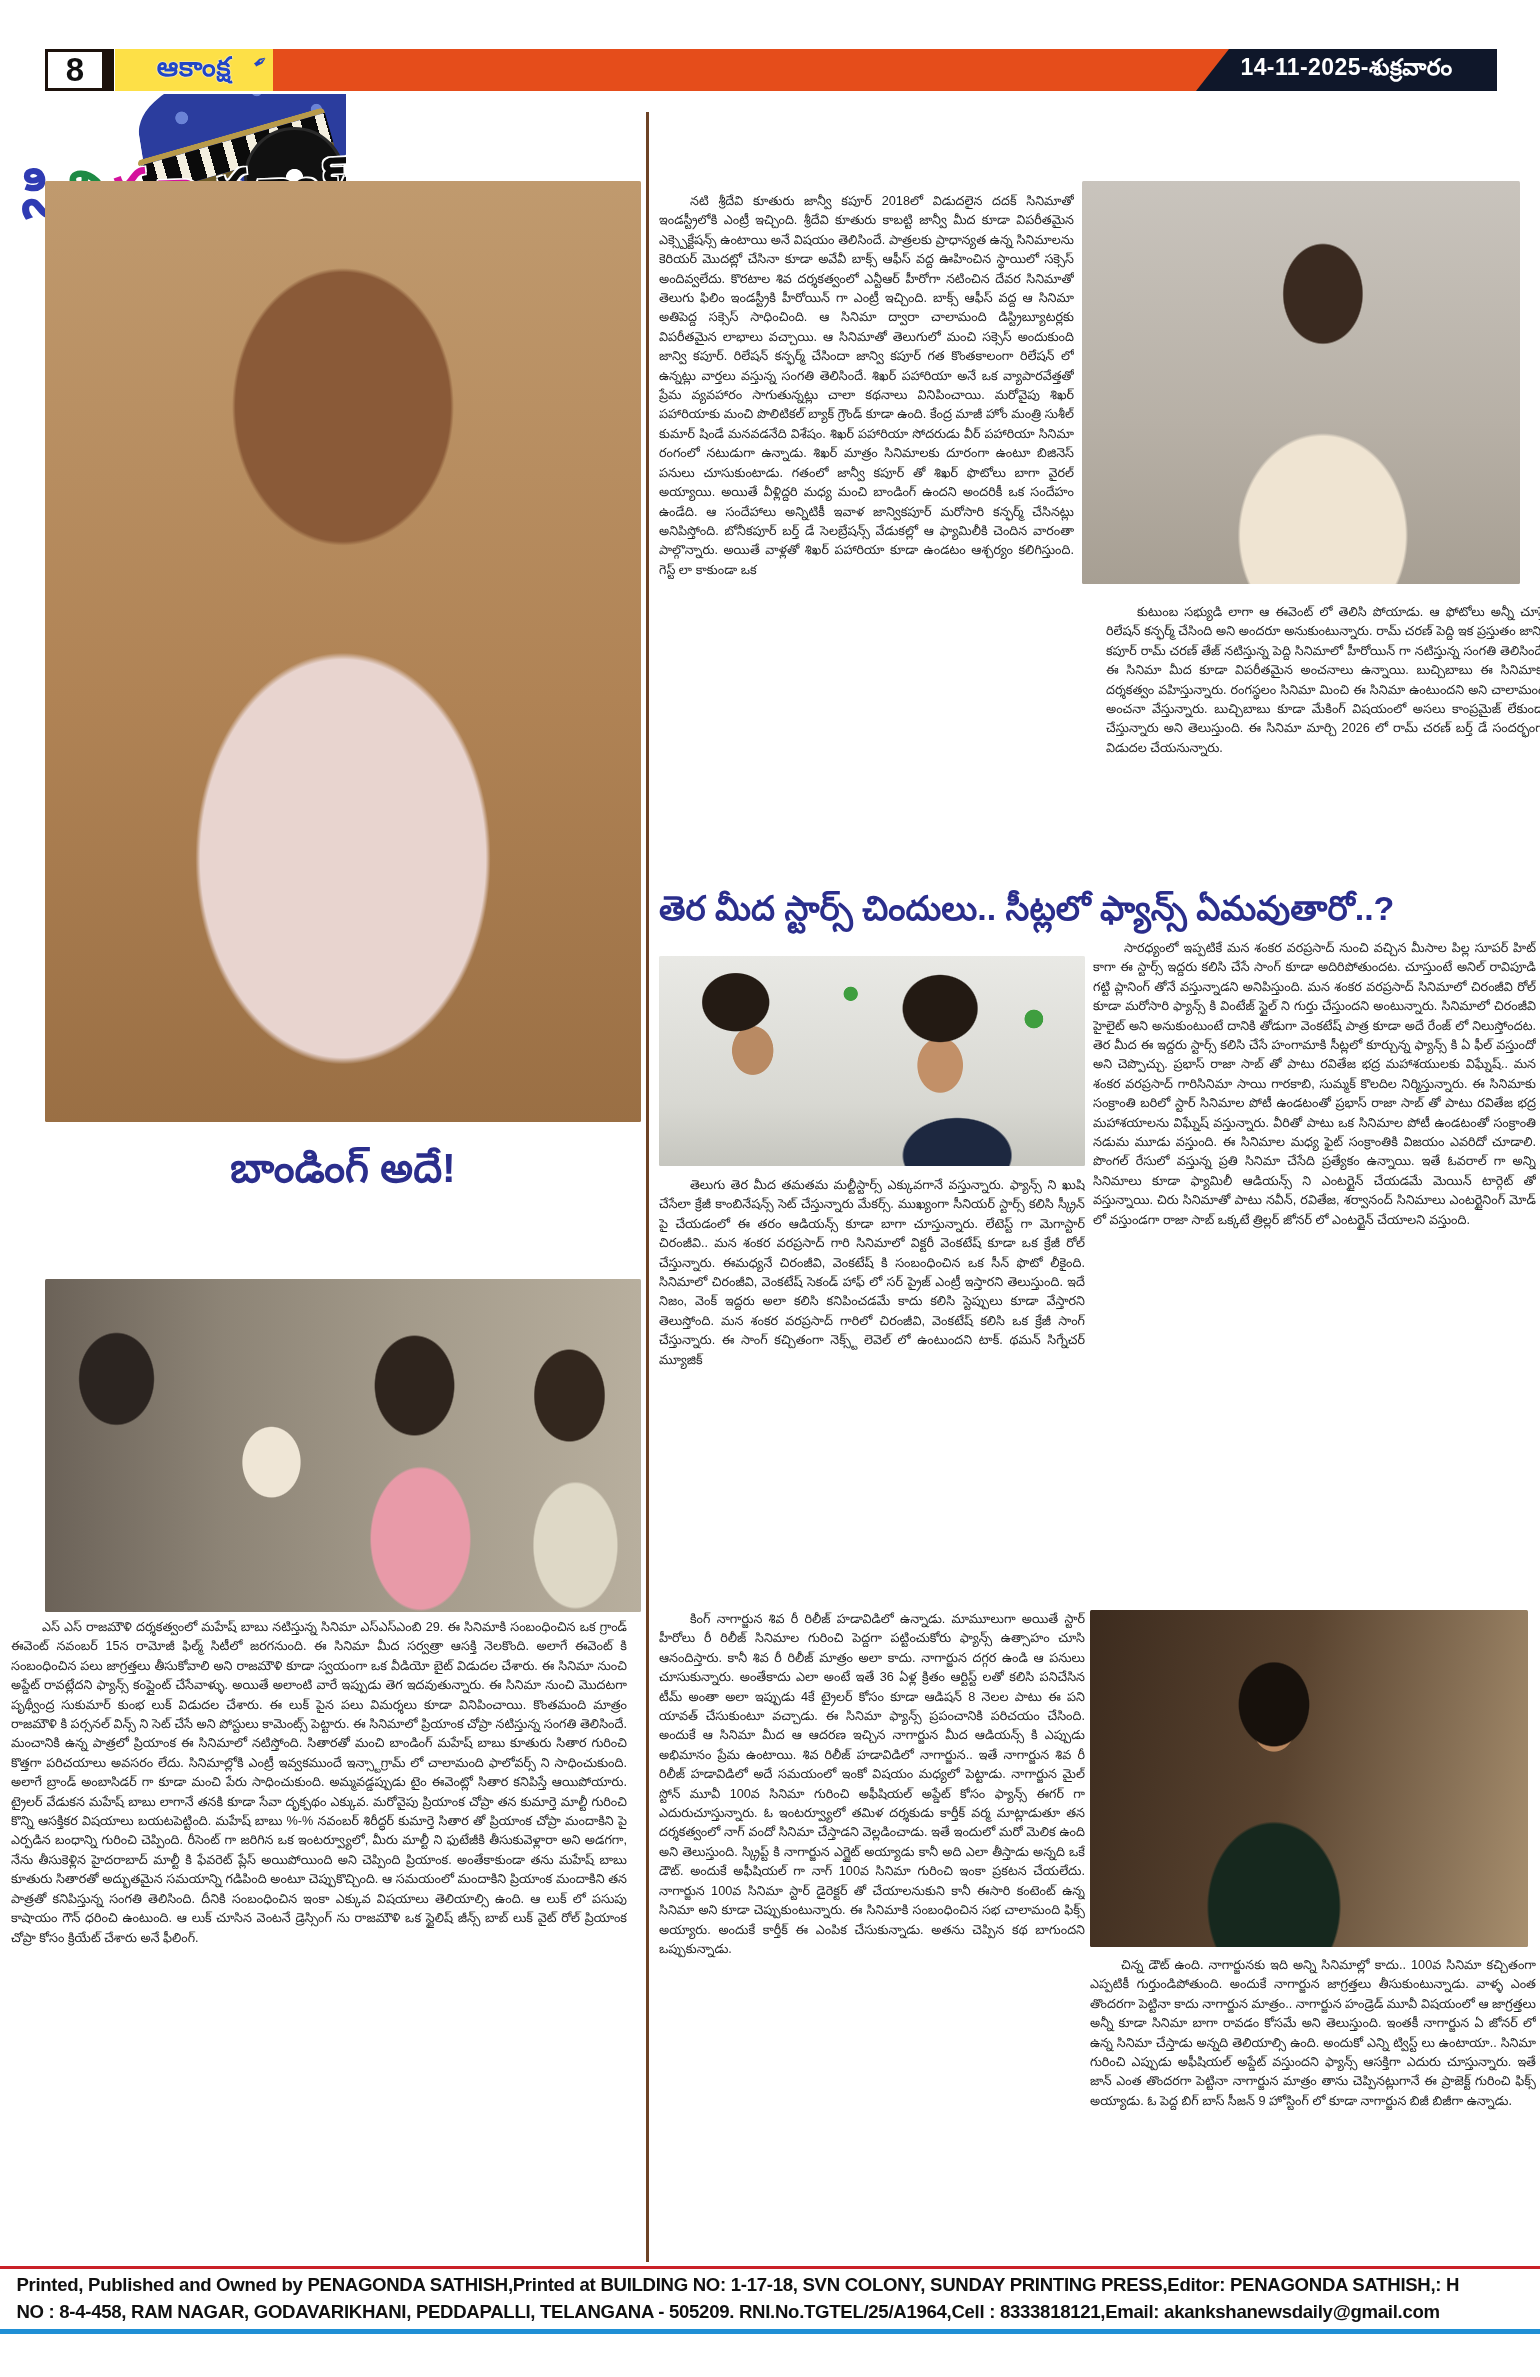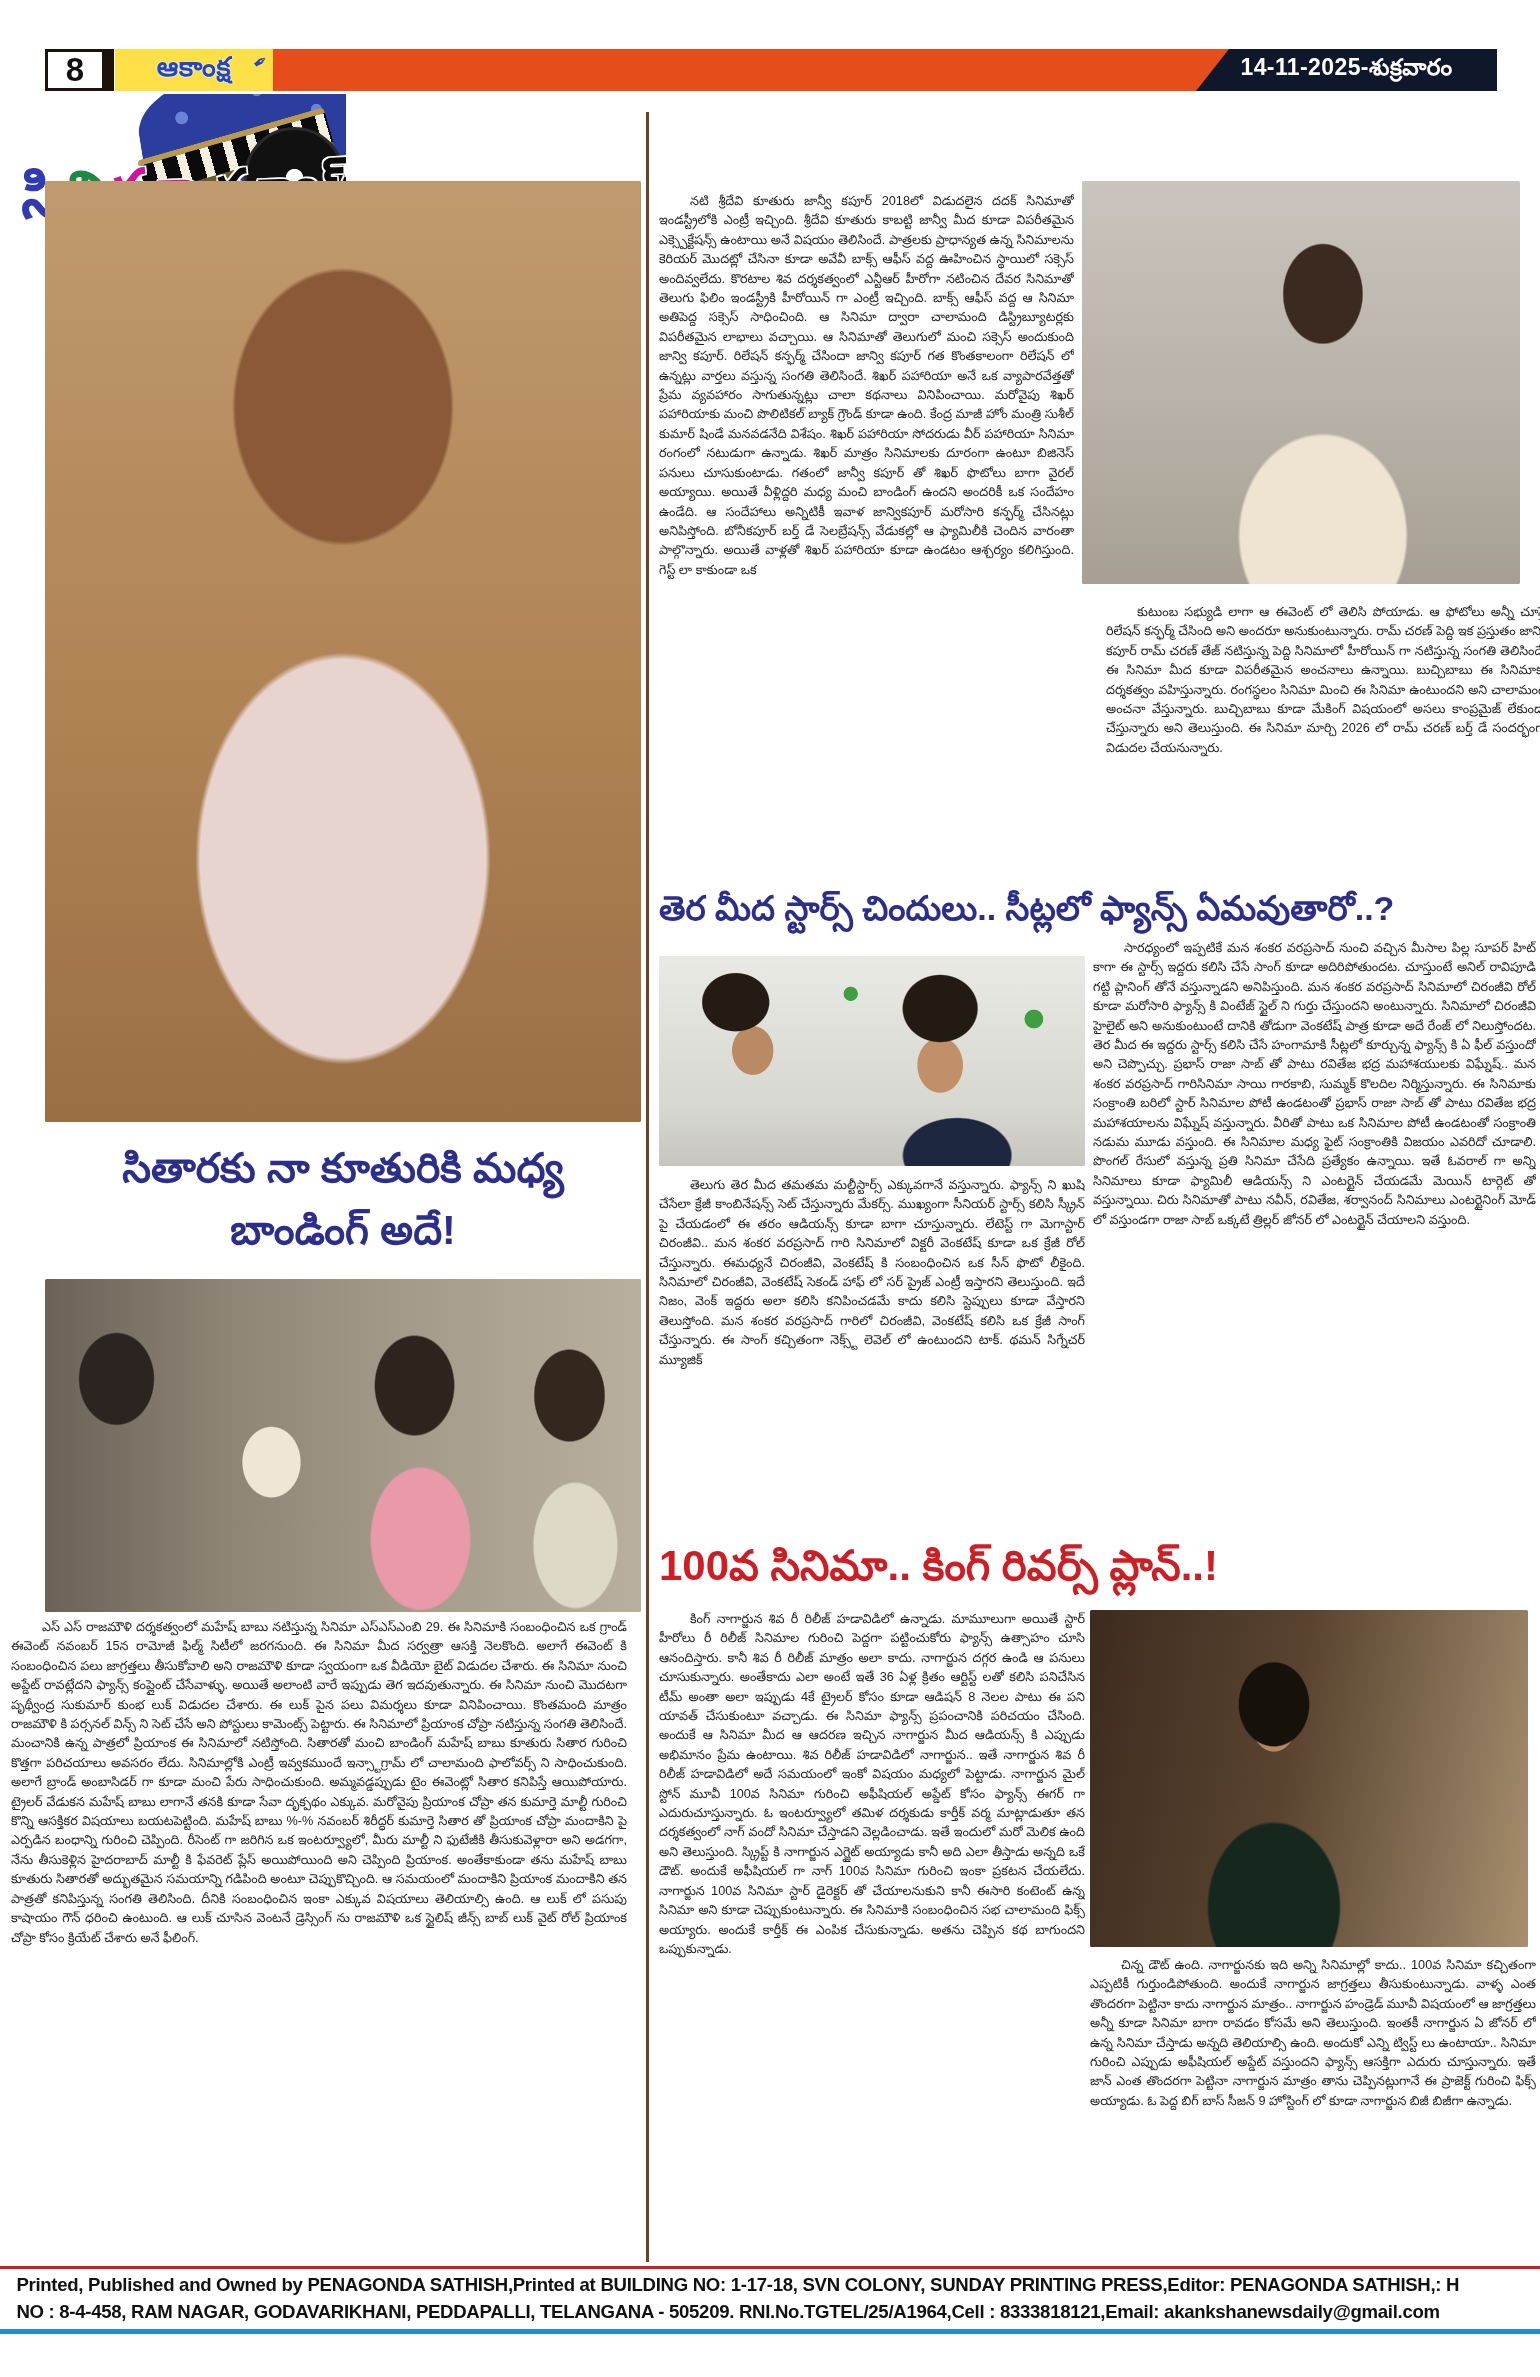--- a/index.html
+++ b/index.html
@@ -140,21 +140,20 @@
       <span class="l1">సి</span><span class="l2">ని</span><span class="l3">మా</span>
       <span class="w2">న్యూస్</span>
     </div>
   </div>
 
   <div id="col-rule"></div>
 
   <div class="photo" id="ph-raashi"></div>
 
   <div class="headline" id="hl-sitara">
-    <div>సితారకు నా కూతురికి మధ్య</div>
     <div>బాండింగ్ అదే!</div>
   </div>
   <div class="photo" id="ph-family"></div>
   <div class="body-col" id="a4-body">
     <p>ఎస్ ఎస్ రాజమౌళి దర్శకత్వంలో మహేష్ బాబు నటిస్తున్న సినిమా ఎస్ఎస్ఎంబి 29. ఈ సినిమాకి సంబంధించిన ఒక గ్రాండ్ ఈవెంట్ నవంబర్ 15న రామోజీ ఫిల్మ్ సిటీలో జరగనుంది. ఈ సినిమా మీద సర్వత్రా ఆసక్తి నెలకొంది. అలాగే ఈవెంట్ కి సంబంధించిన పలు జాగ్రత్తలు తీసుకోవాలి అని రాజమౌళి కూడా స్వయంగా ఒక వీడియో బైట్ విడుదల చేశారు. ఈ సినిమా నుంచి అప్డేట్ రావట్లేదని ఫ్యాన్స్ కంప్లైంట్ చేసేవాళ్ళు. అయితే అలాంటి వారే ఇప్పుడు తెగ ఇదవుతున్నారు. ఈ సినిమా నుంచి మొదటగా పృథ్వీంద్ర సుకుమార్ కుంభ లుక్ విడుదల చేశారు. ఈ లుక్ పైన పలు విమర్శలు కూడా వినిపించాయి. కొంతమంది మాత్రం రాజమౌళి కి పర్సనల్ విన్స్ ని సెట్ చేసే అని పోస్టులు కామెంట్స్ పెట్టారు. ఈ సినిమాలో ప్రియాంక చోప్రా నటిస్తున్న సంగతి తెలిసిందే. మంచానికి ఉన్న పాత్రలో ప్రియాంక ఈ సినిమాలో నటిస్తోంది. సితారతో మంచి బాండింగ్ మహేష్ బాబు కూతురు సితార గురించి కొత్తగా పరిచయాలు అవసరం లేదు. సినిమాల్లోకి ఎంట్రీ ఇవ్వకముందే ఇన్స్టాగ్రామ్ లో చాలామంది ఫాలోవర్స్ ని సాధించుకుంది. అలాగే బ్రాండ్ అంబాసిడర్ గా కూడా మంచి పేరు సాధించుకుంది. అమ్మవడ్డప్పుడు టైం ఈవెంట్లో సితార కనిపిస్తే ఆయిపోయారు. ట్రైలర్ వేడుకన మహేష్ బాబు లాగానే తనకి కూడా సేవా దృక్పథం ఎక్కువ. మరోవైపు ప్రియాంక చోప్రా తన కుమార్తె మాల్టీ గురించి కొన్ని ఆసక్తికర విషయాలు బయటపెట్టింది. మహేష్ బాబు %-% నవంబర్ శిరీద్ధర్ కుమార్తె సితార తో ప్రియాంక చోప్రా మందాకిని పై ఎర్పడిన బంధాన్ని గురించి చెప్పింది. రీసెంట్ గా జరిగిన ఒక ఇంటర్వ్యూలో, మీరు మాల్టీ ని ఫుటేజీకి తీసుకువెళ్లారా అని అడగగా, నేను తీసుకెళ్లిన హైదరాబాద్ మాల్టీ కి ఫేవరెట్ ప్లేస్ అయిపోయింది అని చెప్పింది ప్రియాంక. అంతేకాకుండా తను మహేష్ బాబు కూతురు సితారతో అద్భుతమైన సమయాన్ని గడిపింది అంటూ చెప్పుకొచ్చింది. ఆ సమయంలో మందాకిని ప్రియాంక మందాకిని తన పాత్రతో కనిపిస్తున్న సంగతి తెలిసింది. దీనికి సంబంధించిన ఇంకా ఎక్కువ విషయాలు తెలియాల్సి ఉంది. ఆ లుక్ లో పసుపు కాషాయం గౌన్ ధరించి ఉంటుంది. ఆ లుక్ చూసిన వెంటనే డ్రెస్సింగ్ ను రాజమౌళి ఒక స్టైలిష్ జీన్స్ బాబ్ లుక్ వైట్ రోల్ ప్రియాంక చోప్రా కోసం క్రియేట్ చేశారు అనే ఫీలింగ్.</p>
   </div>
 
   <div class="body-col" id="a1-c1">
     <p>నటి శ్రీదేవి కూతురు జాన్వీ కపూర్ 2018లో విడుదలైన దదక్ సినిమాతో ఇండస్ట్రీలోకి ఎంట్రీ ఇచ్చింది. శ్రీదేవి కూతురు కాబట్టి జాన్వీ మీద కూడా విపరీతమైన ఎక్స్పెక్టేషన్స్ ఉంటాయి అనే విషయం తెలిసిందే. పాత్రలకు ప్రాధాన్యత ఉన్న సినిమాలను కెరియర్ మొదట్లో చేసినా కూడా అవేవీ బాక్స్ ఆఫీస్ వద్ద ఊహించిన స్థాయిలో సక్సెస్ అందివ్వలేదు. కొరటాల శివ దర్శకత్వంలో ఎన్టీఆర్ హీరోగా నటించిన దేవర సినిమాతో తెలుగు ఫిలిం ఇండస్ట్రీకి హీరోయిన్ గా ఎంట్రీ ఇచ్చింది. బాక్స్ ఆఫీస్ వద్ద ఆ సినిమా అతిపెద్ద సక్సెస్ సాధించింది. ఆ సినిమా ద్వారా చాలామంది డిస్ట్రిబ్యూటర్లకు విపరీతమైన లాభాలు వచ్చాయి. ఆ సినిమాతో తెలుగులో మంచి సక్సెస్ అందుకుంది జాన్వి కపూర్. రిలేషన్ కన్ఫర్మ్ చేసిందా జాన్వి కపూర్ గత కొంతకాలంగా రిలేషన్ లో ఉన్నట్లు వార్తలు వస్తున్న సంగతి తెలిసిందే. శిఖర్ పహారియా అనే ఒక వ్యాపారవేత్తతో ప్రేమ వ్యవహారం సాగుతున్నట్లు చాలా కథనాలు వినిపించాయి. మరోవైపు శిఖర్ పహారియాకు మంచి పొలిటికల్ బ్యాక్ గ్రౌండ్ కూడా ఉంది. కేంద్ర మాజీ హోం మంత్రి సుశీల్ కుమార్ షిండే మనవడనేది విశేషం. శిఖర్ పహారియా సోదరుడు వీర్ పహారియా సినిమా రంగంలో నటుడుగా ఉన్నాడు. శిఖర్ మాత్రం సినిమాలకు దూరంగా ఉంటూ బిజినెస్ పనులు చూసుకుంటాడు. గతంలో జాన్వీ కపూర్ తో శిఖర్ ఫొటోలు బాగా వైరల్ అయ్యాయి. అయితే వీళ్లిద్దరి మధ్య మంచి బాండింగ్ ఉందని అందరికీ ఒక సందేహం ఉండేది. ఆ సందేహాలు అన్నిటికీ ఇవాళ జాన్వికపూర్ మరోసారి కన్ఫర్మ్ చేసినట్లు అనిపిస్తోంది. బోనీకపూర్ బర్త్ డే సెలబ్రేషన్స్ వేడుకల్లో ఆ ఫ్యామిలీకి చెందిన వారంతా పాల్గొన్నారు. అయితే వాళ్లతో శిఖర్ పహారియా కూడా ఉండటం ఆశ్చర్యం కలిగిస్తుంది. గెస్ట్ లా కాకుండా ఒక</p>
   </div>
@@ -165,21 +164,20 @@
 
   <div class="headline" id="hl-stars">తెర మీద స్టార్స్ చిందులు.. సీట్లలో ఫ్యాన్స్ ఏమవుతారో..?</div>
   <div class="photo" id="ph-venky-chiru"></div>
   <div class="body-col" id="a2-c1">
     <p>తెలుగు తెర మీద తమతమ మల్టీస్టార్స్ ఎక్కువగానే వస్తున్నారు. ఫ్యాన్స్ ని ఖుషి చేసేలా క్రేజీ కాంబినేషన్స్ సెట్ చేస్తున్నారు మేకర్స్. ముఖ్యంగా సీనియర్ స్టార్స్ కలిసి స్క్రీన్ పై చేయడంలో ఈ తరం ఆడియన్స్ కూడా బాగా చూస్తున్నారు. లేటెస్ట్ గా మెగాస్టార్ చిరంజీవి.. మన శంకర వరప్రసాద్ గారి సినిమాలో విక్టరీ వెంకటేష్ కూడా ఒక క్రేజీ రోల్ చేస్తున్నారు. ఈమధ్యనే చిరంజీవి, వెంకటేష్ కి సంబంధించిన ఒక సీన్ ఫొటో లీకైంది. సినిమాలో చిరంజీవి, వెంకటేష్ సెకండ్ హాఫ్ లో సర్ ప్రైజ్ ఎంట్రీ ఇస్తారని తెలుస్తుంది. ఇదే నిజం, వెంక్ ఇద్దరు అలా కలిసి కనిపించడమే కాదు కలిసి స్టెప్పులు కూడా వేస్తారని తెలుస్తోంది. మన శంకర వరప్రసాద్ గారిలో చిరంజీవి, వెంకటేష్ కలిసి ఒక క్రేజీ సాంగ్ చేస్తున్నారు. ఈ సాంగ్ కచ్చితంగా నెక్స్ట్ లెవెల్ లో ఉంటుందని టాక్. థమన్ సిగ్నేచర్ మ్యూజిక్</p>
   </div>
   <div class="body-col" id="a2-c2">
     <p>సారధ్యంలో ఇప్పటికే మన శంకర వరప్రసాద్ నుంచి వచ్చిన మీసాల పిల్ల సూపర్ హిట్ కాగా ఈ స్టార్స్ ఇద్దరు కలిసి చేసే సాంగ్ కూడా అదిరిపోతుందట. చూస్తుంటే అనిల్ రావిపూడి గట్టి ప్లానింగ్ తోనే వస్తున్నాడని అనిపిస్తుంది. మన శంకర వరప్రసాద్ సినిమాలో చిరంజీవి రోల్ కూడా మరోసారి ఫ్యాన్స్ కి వింటేజ్ స్టైల్ ని గుర్తు చేస్తుందని అంటున్నారు. సినిమాలో చిరంజీవి హైలైట్ అని అనుకుంటుంటే దానికి తోడుగా వెంకటేష్ పాత్ర కూడా అదే రేంజ్ లో నిలుస్తోందట. తెర మీద ఈ ఇద్దరు స్టార్స్ కలిసి చేసే హంగామాకి సీట్లలో కూర్చున్న ఫ్యాన్స్ కి ఏ ఫీల్ వస్తుందో అని చెప్పొచ్చు. ప్రభాస్ రాజా సాబ్ తో పాటు రవితేజ భద్ర మహాశయులకు విఘ్నేష్.. మన శంకర వరప్రసాద్ గారిసినిమా సాయి గారకాబి, సుమ్మక్ కొలదిల నిర్మిస్తున్నారు. ఈ సినిమాకు సంక్రాంతి బరిలో స్టార్ సినిమాల పోటీ ఉండటంతో ప్రభాస్ రాజా సాబ్ తో పాటు రవితేజ భద్ర మహాశయాలను విఘ్నేష్ వస్తున్నారు. వీరితో పాటు ఒక సినిమాల పోటీ ఉండటంతో సంక్రాంతి నడుమ మూడు వస్తుంది. ఈ సినిమాల మధ్య ఫైట్ సంక్రాంతికి విజయం ఎవరిదో చూడాలి. పొంగల్ రేసులో వస్తున్న ప్రతి సినిమా చేసేది ప్రత్యేకం ఉన్నాయి. ఇతే ఓవరాల్ గా అన్ని సినిమాలు కూడా ఫ్యామిలీ ఆడియన్స్ ని ఎంటర్టైన్ చేయడమే మెయిన్ టార్గెట్ తో వస్తున్నాయి. చిరు సినిమాతో పాటు నవీన్, రవితేజ, శర్వానంద్ సినిమాలు ఎంటర్టైనింగ్ మోడ్ లో వస్తుండగా రాజా సాబ్ ఒక్కటే త్రిల్లర్ జోనర్ లో ఎంటర్టైన్ చేయాలని వస్తుంది.</p>
   </div>
 
-  <div class="headline" id="hl-king">100వ సినిమా.. కింగ్ రివర్స్ ప్లాన్..!</div>
   <div class="body-col" id="a3-c1">
     <p>కింగ్ నాగార్జున శివ రీ రిలీజ్ హడావిడిలో ఉన్నాడు. మామూలుగా అయితే స్టార్ హీరోలు రీ రిలీజ్ సినిమాల గురించి పెద్దగా పట్టించుకోరు ఫ్యాన్స్ ఉత్సాహం చూసి ఆనందిస్తారు. కానీ శివ రీ రిలీజ్ మాత్రం అలా కాదు. నాగార్జున దగ్గర ఉండి ఆ పనులు చూసుకున్నారు. అంతేకాదు ఎలా అంటే ఇతే 36 ఏళ్ల క్రితం ఆర్టిస్ట్ లతో కలిసి పనిచేసిన టీమ్ అంతా అలా ఇప్పుడు 4కే ట్రైలర్ కోసం కూడా ఆడిషన్ 8 నెలల పాటు ఈ పని యావత్ చేసుకుంటూ వచ్చాడు. ఈ సినిమా ఫ్యాన్స్ ప్రపంచానికి పరిచయం చేసింది. అందుకే ఆ సినిమా మీద ఆ ఆదరణ ఇచ్చిన నాగార్జున మీద ఆడియన్స్ కి ఎప్పుడు అభిమానం ప్రేమ ఉంటాయి. శివ రిలీజ్ హడావిడిలో నాగార్జున.. ఇతే నాగార్జున శివ రీ రిలీజ్ హడావిడిలో అదే సమయంలో ఇంకో విషయం మధ్యలో పెట్టాడు. నాగార్జున మైల్ స్టోన్ మూవీ 100వ సినిమా గురించి అఫీషియల్ అప్డేట్ కోసం ఫ్యాన్స్ ఈగర్ గా ఎదురుచూస్తున్నారు. ఓ ఇంటర్వ్యూలో తమిళ దర్శకుడు కార్తీక్ వర్మ మాట్లాడుతూ తన దర్శకత్వంలో నాగ్ వందో సినిమా చేస్తాడని వెల్లడించాడు. ఇతే ఇందులో మరో మెలిక ఉంది అని తెలుస్తుంది. స్క్రిప్ట్ కి నాగార్జున ఎగ్జైట్ అయ్యాడు కానీ అది ఎలా తీస్తాడు అన్నది ఒకే డౌట్. అందుకే అఫీషియల్ గా నాగ్ 100వ సినిమా గురించి ఇంకా ప్రకటన చేయలేదు. నాగార్జున 100వ సినిమా స్టార్ డైరెక్టర్ తో చేయాలనుకుని కానీ ఈసారి కంటెంట్ ఉన్న సినిమా అని కూడా చెప్పుకుంటున్నారు. ఈ సినిమాకి సంబంధించిన సభ చాలామంది ఫిక్స్ అయ్యారు. అందుకే కార్తీక్ ఈ ఎంపిక చేసుకున్నాడు. అతను చెప్పిన కథ బాగుందని ఒప్పుకున్నాడు.</p>
   </div>
   <div class="photo" id="ph-nagarjuna"></div>
   <div class="body-col" id="a3-c2">
     <p>చిన్న డౌట్ ఉంది. నాగార్జునకు ఇది అన్ని సినిమాల్లో కాదు.. 100వ సినిమా కచ్చితంగా ఎప్పటికీ గుర్తుండిపోతుంది. అందుకే నాగార్జున జాగ్రత్తలు తీసుకుంటున్నాడు. వాళ్ళ ఎంత తొందరగా పెట్టినా కాదు నాగార్జున మాత్రం.. నాగార్జున హండ్రెడ్ మూవీ విషయంలో ఆ జాగ్రత్తలు అన్నీ కూడా సినిమా బాగా రావడం కోసమే అని తెలుస్తుంది. ఇంతకీ నాగార్జున ఏ జోనర్ లో ఉన్న సినిమా చేస్తాడు అన్నది తెలియాల్సి ఉంది. అందుకో ఎన్ని ట్విస్ట్ లు ఉంటాయా.. సినిమా గురించి ఎప్పుడు అఫీషియల్ అప్డేట్ వస్తుందని ఫ్యాన్స్ ఆసక్తిగా ఎదురు చూస్తున్నారు. ఇతే జాన్ ఎంత తొందరగా పెట్టినా నాగార్జున మాత్రం తాను చెప్పినట్లుగానే ఈ ప్రాజెక్ట్ గురించి ఫిక్స్ అయ్యాడు. ఓ పెద్ద బిగ్ బాస్ సీజన్ 9 హోస్టింగ్ లో కూడా నాగార్జున బిజీ బిజీగా ఉన్నాడు.</p>
   </div>
 
   <div class="hrule" id="rule-red"></div>
   <div class="footer-line" id="footer1">Printed, Published and Owned by PENAGONDA SATHISH,Printed at BUILDING NO: 1-17-18, SVN COLONY, SUNDAY PRINTING PRESS,Editor: PENAGONDA SATHISH,: H</div>

